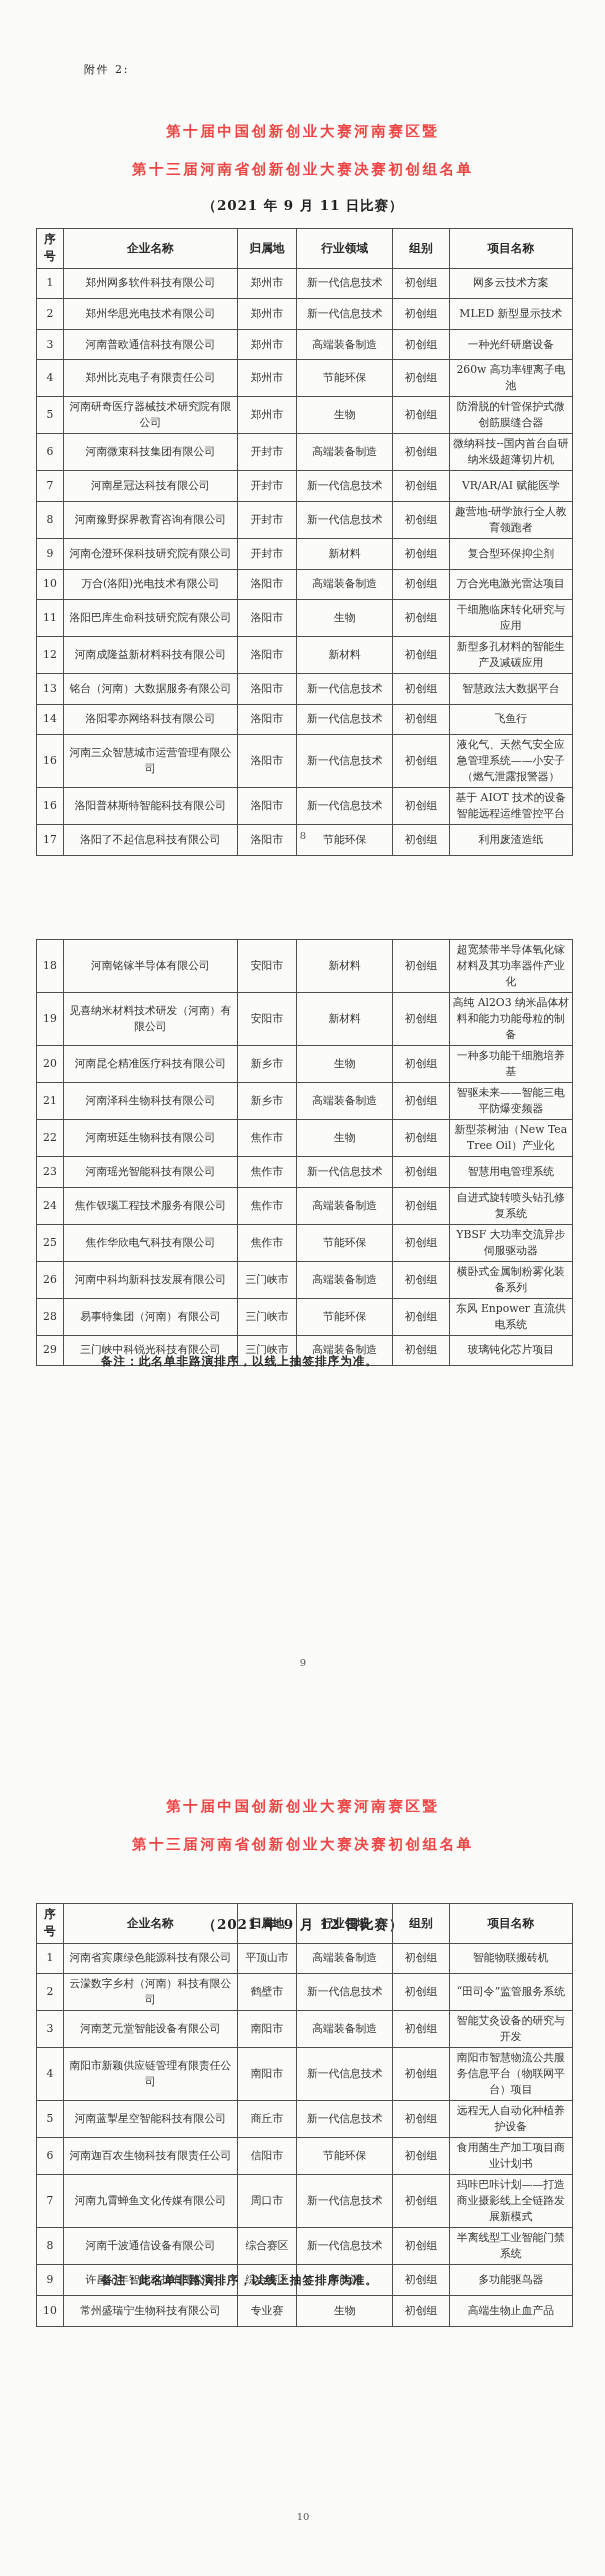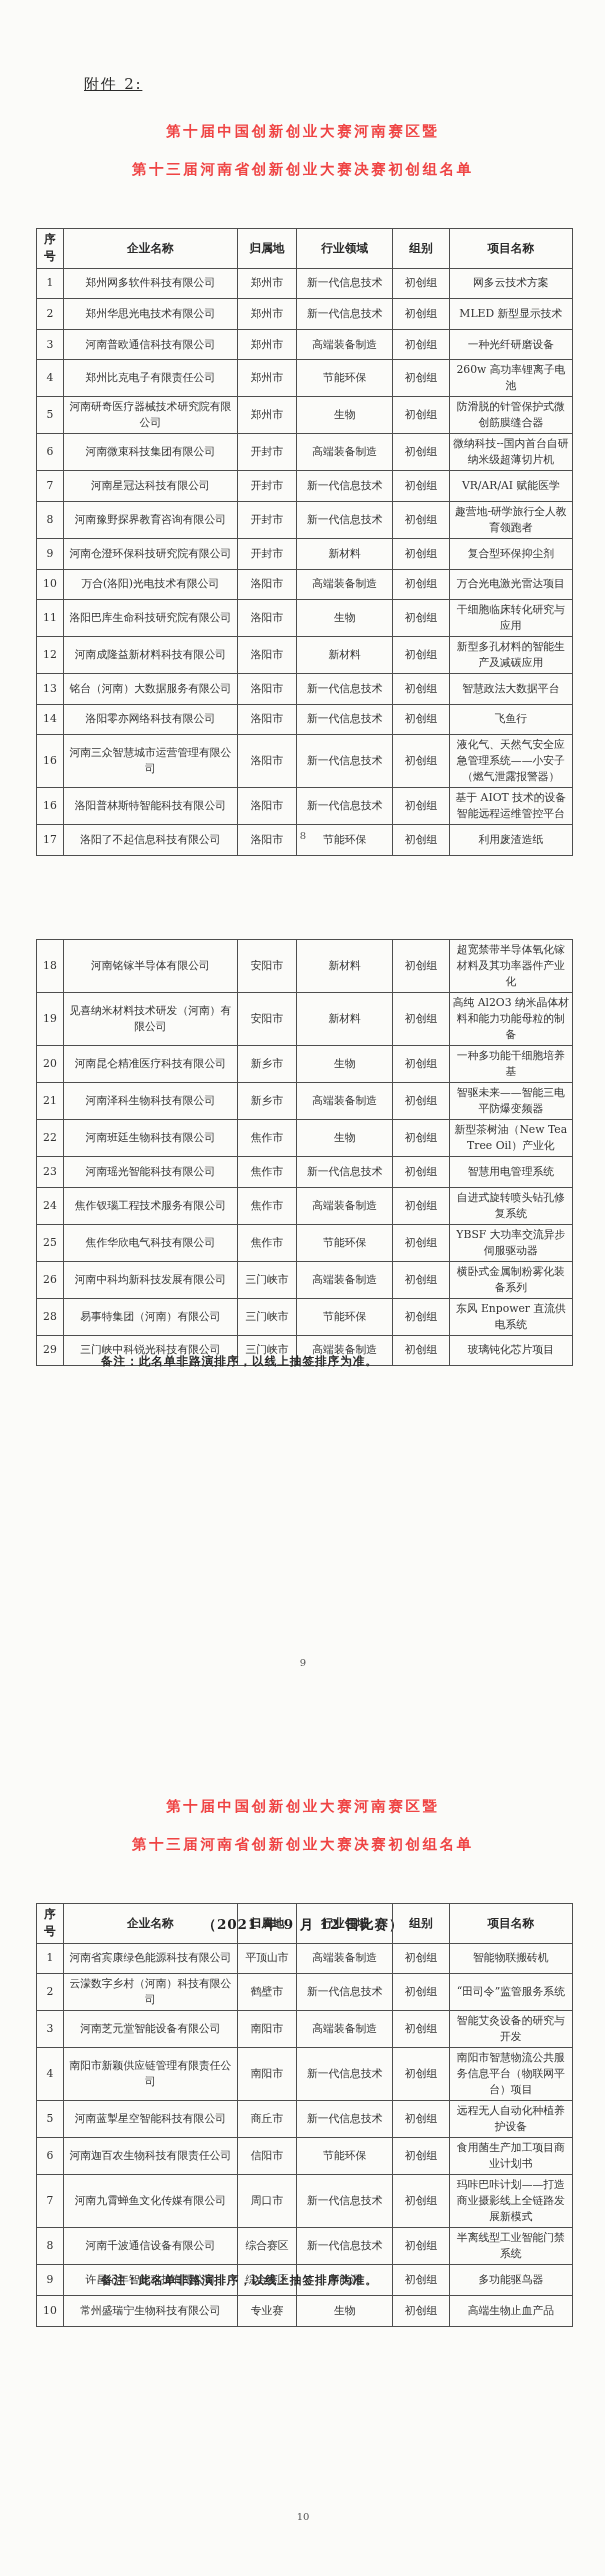--- a/index.html
+++ b/index.html
@@ -4,21 +4,21 @@
 <style>
   html,body { margin:0; padding:0; background:#ffffff; }
   .page {
     position:relative;
     width:606px; height:2576px;
     background:#fbfbf9;
     font-family:"DejaVu Serif","Liberation Serif",serif;
     color:#2b2b2b;
     overflow:hidden;
   }
-  .attach-label { position:absolute; left:84px; top:75px; font-size:15px; letter-spacing:1.8px;text-decoration:underline; }
+  .attach-label { position:absolute; left:84px; top:62px; font-size:11px; letter-spacing:1.8px; }
   .title-line { position:absolute; left:0; width:100%; text-align:center; font-weight:bold; font-size:14.4px; letter-spacing:2.7px; color:#ef4444; }
   .date-line  { position:absolute; left:0; width:100%; text-align:center; font-weight:bold; font-size:13.5px; letter-spacing:0.9px; color:#222; }
   table.roster {
     position:absolute; left:36px; width:537px;
     border-collapse:collapse; table-layout:fixed;
     font-size:10.8px; color:#333;
     background:transparent;
   }
   table.roster th, table.roster td {
     border:0.9px solid #4e4e4e;
@@ -39,20 +39,21 @@
 </style>
 </head>
 <body>
 
 <div class="page">
 
   <div class="attach-label">附件 2:</div>
 
   <div class="title-line" style="top:122px;">第十届中国创新创业大赛河南赛区暨</div>
   <div class="title-line" style="top:160px;">第十三届河南省创新创业大赛决赛初创组名单</div>
+  <div class="date-line" style="top:197px;">（2021 年 9 月 11 日比赛）</div>
 
   <table class="roster" style="top:228px;">
     <colgroup>
       <col class="c-idx">
         <col class="c-name">
         <col class="c-loc">
         <col class="c-ind">
         <col class="c-grp">
         <col class="c-prj">
     </colgroup>

